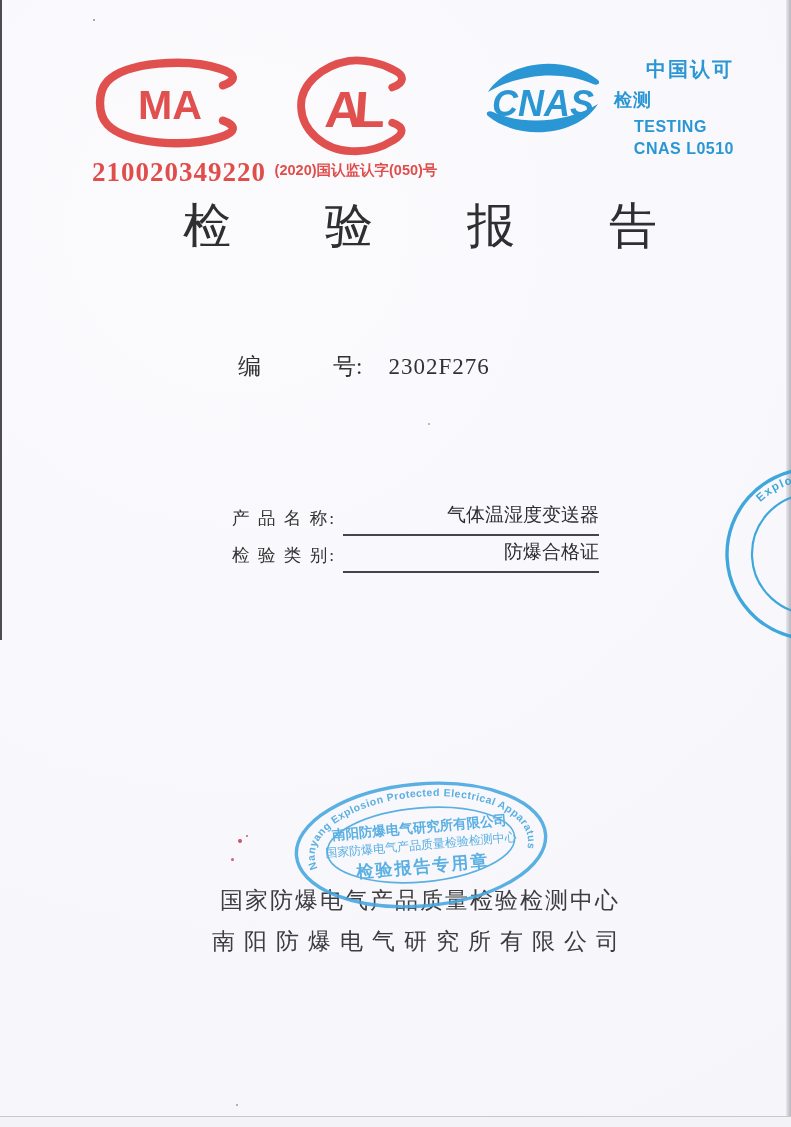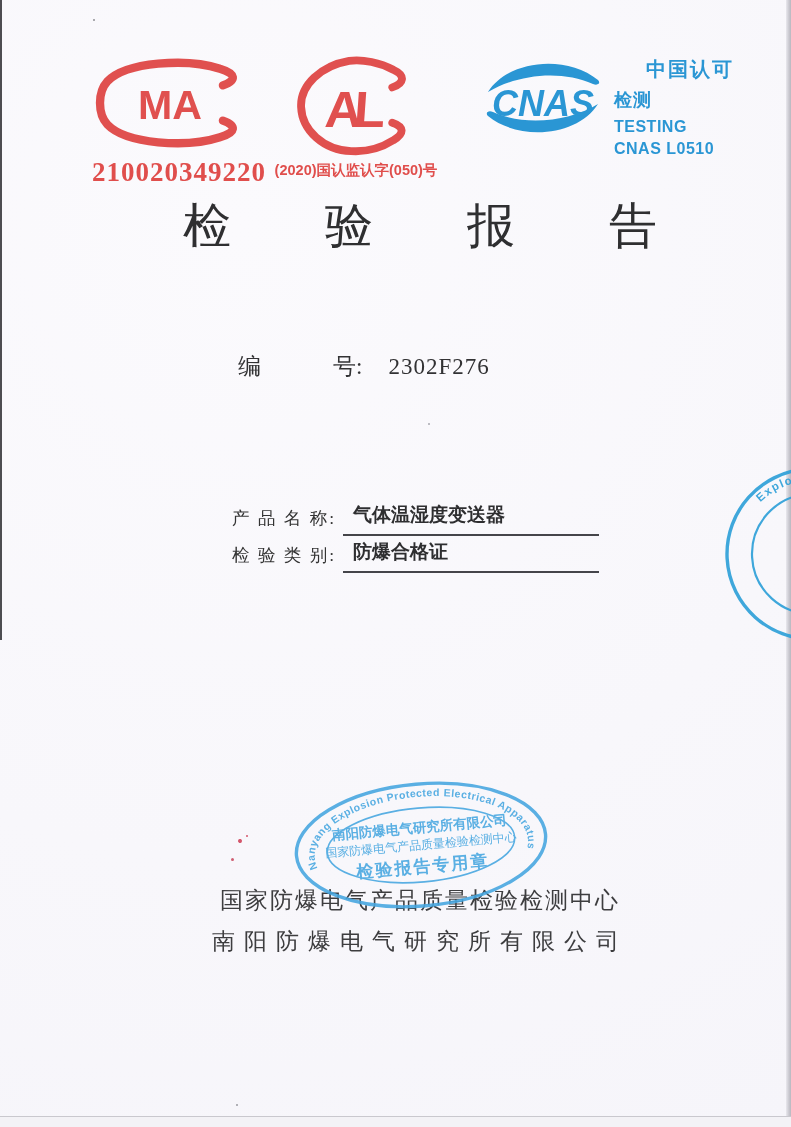--- a/index.html
+++ b/index.html
@@ -26,39 +26,39 @@
 
   .al { position:absolute; left:272px; top:56px; width:168px; text-align:center; }
   .al-cap { margin-top:1px; font-size:14.5px; font-weight:700; color:#e04e4c;
             font-family:"Liberation Sans",sans-serif; white-space:nowrap; }
 
   .cnas { position:absolute; left:482px; top:52px; display:flex; }
   .cnas-lines { margin-left:10px; color:#2a96d4; font-family:"Liberation Sans",sans-serif;
                 font-weight:700; }
   .cnas-l1 { font-size:20px; letter-spacing:2px; margin-top:4px;margin-left:32px; }
   .cnas-l2 { font-size:18px; letter-spacing:1px; margin-top:5px; }
-  .cnas-l3 { font-size:16px; margin-top:6px; letter-spacing:.5px; }
-  .cnas-l4 { font-size:16px; margin-top:4px; letter-spacing:.5px; }
+  .cnas-l3 { font-size:16px; margin-top:6px; letter-spacing:.5px;margin-left:20px; }
+  .cnas-l4 { font-size:16px; margin-top:4px; letter-spacing:.5px;text-align:right; }
 
   
   .title { position:absolute; left:183px; top:194px; width:474px;
            display:flex; justify-content:space-between;
            font-size:48px; color:#2f2f31; font-weight:500; }
 
   
   .repno { position:absolute; left:238px; top:351px; font-size:23px; color:#323234; white-space:nowrap; }
   .rn-l2 { margin-left:72px; }
   .rn-v  { margin-left:26px; letter-spacing:1px; }
 
   
   .fields { position:absolute; left:232px; top:499px; }
-  .frow { display:flex; align-items:flex-end; height:37px; }
+  .frow { display:flex; align-items:flex-end; height:37px;text-align:right; }
   .flabel { font-size:17.5px; color:#333; letter-spacing:2px; padding-bottom:6px; white-space:nowrap; }
   .fvalue { width:256px; margin-left:7px; font-size:19px; color:#2e2e30;
-            padding:0 0 6px 10px; border-bottom:2px solid #45454a; white-space:nowrap;font-weight:bold; }
+            padding:0 0 6px 10px; border-bottom:2px solid #45454a; white-space:nowrap; }
 
   
   .footer1 { position:absolute; left:60px; top:885px; width:720px; text-align:center;
              font-size:23px; letter-spacing:2px; color:#3d3d3f; font-weight:500; }
   .footer2 { position:absolute; left:60px; top:926px; width:720px; text-align:center;
              font-size:23px; letter-spacing:9px; color:#3d3d3f; font-weight:500; }
 
   
   .seal-center { position:absolute; left:290px; top:779px; transform:rotate(-5deg); opacity:.88; }
   .seal-edge   { position:absolute; left:702px; top:444px; opacity:.9; }

